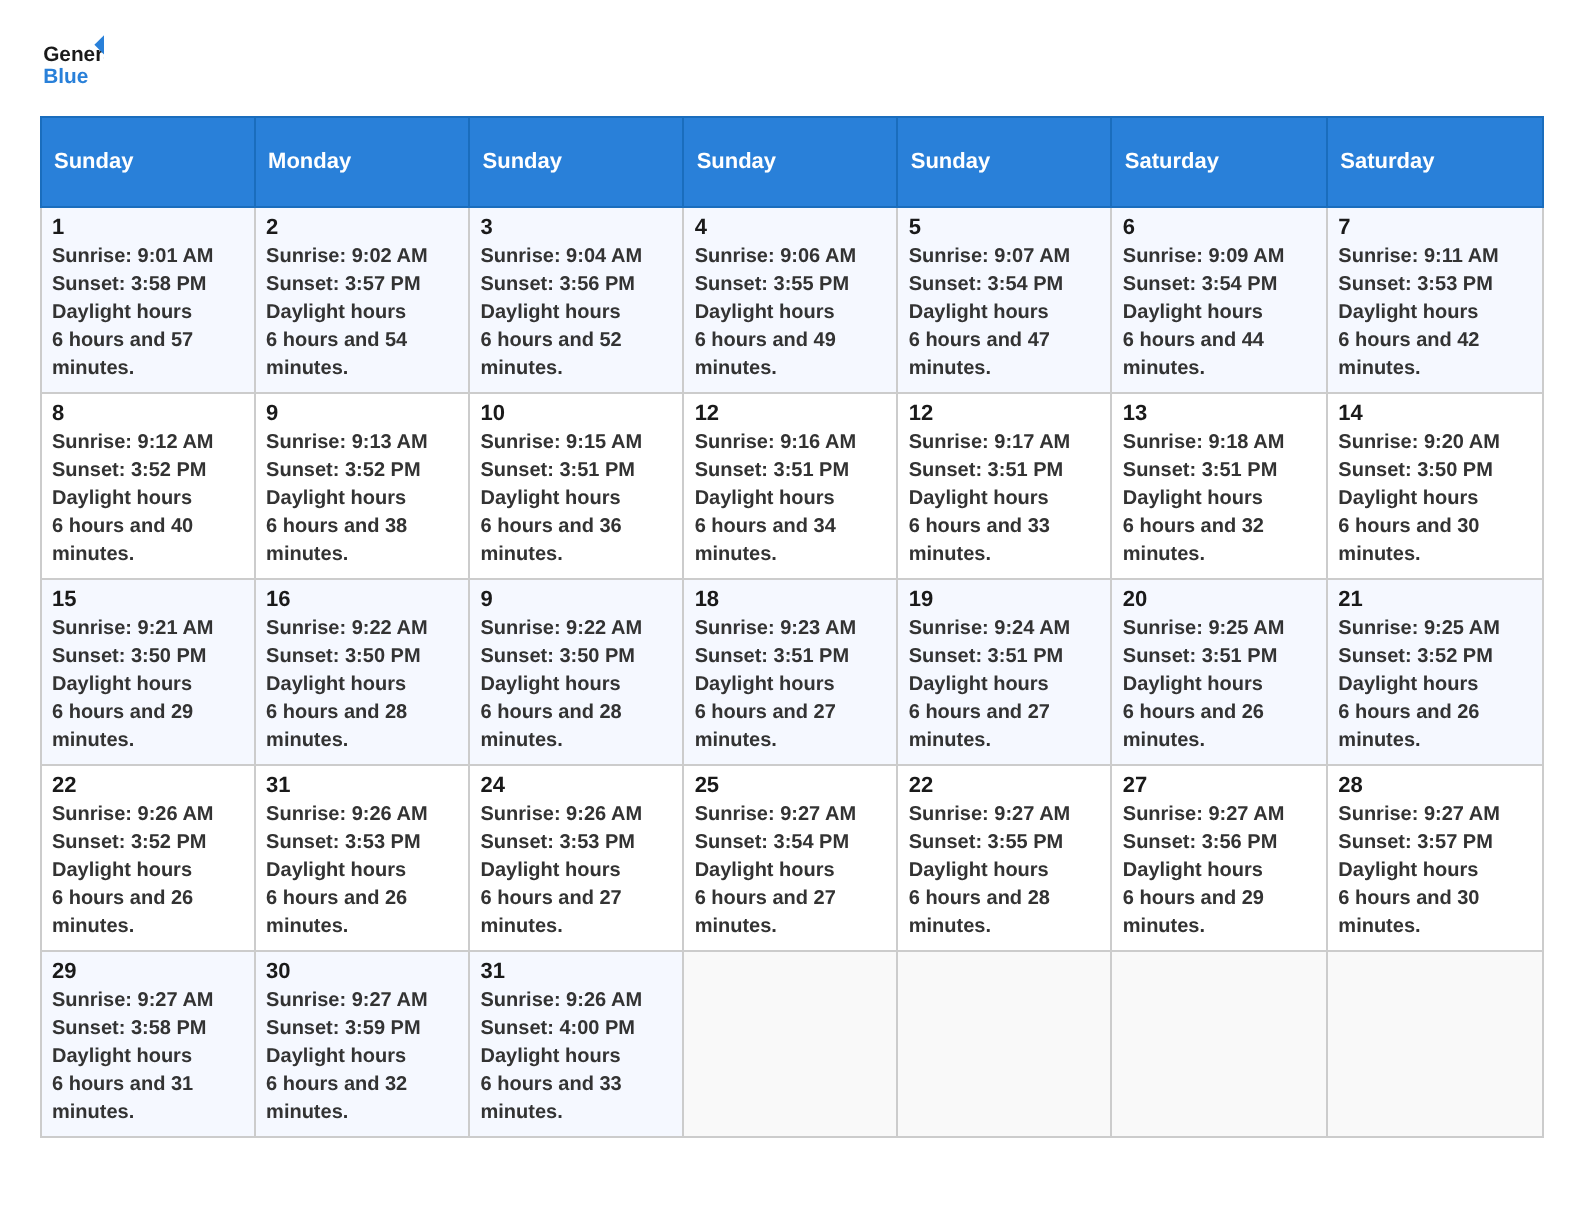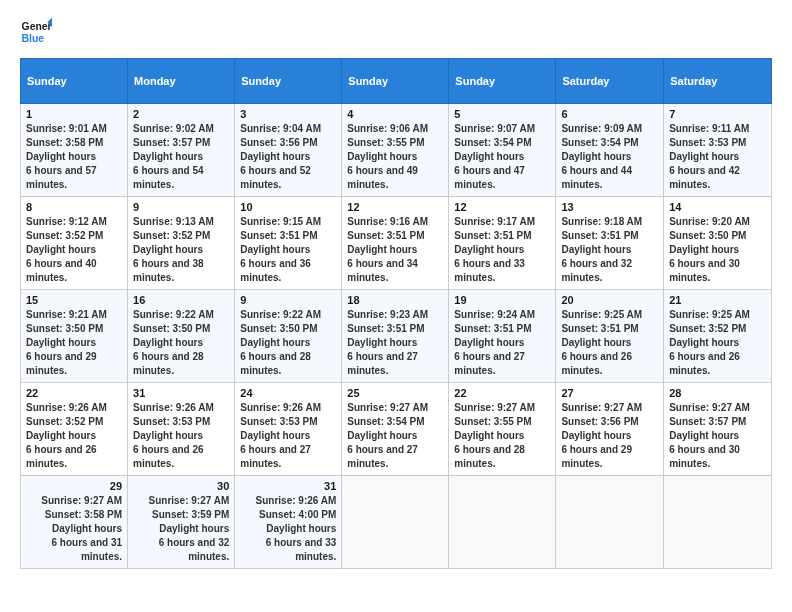--- a/index.html
+++ b/index.html
@@ -84,21 +84,20 @@
       font-size: 10px;
       color: #333;
       line-height: 1.4;
       font-weight: bold;
     }
     .empty-cell {
       background: #f9f9f9 !important;
     }
     .last-row td {
       height: 68px;
-      text-align: right;
     }
   </style>
 </head>
 <body>
 
 <div class="page">
   <div class="header">
     <div class="logo">
       <svg class="logo-icon" viewBox="0 0 40 40">
         <text x="2" y="18" font-size="13" font-weight="bold" fill="#1a1a1a" font-family="Arial">General</text>

